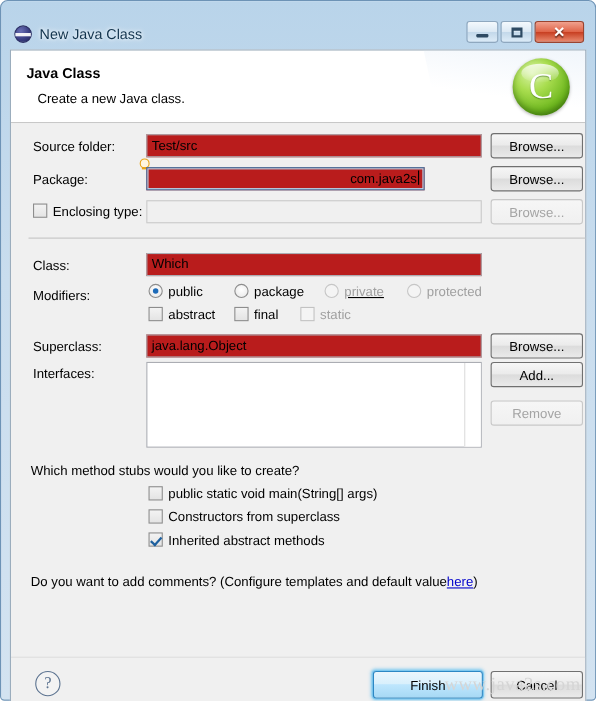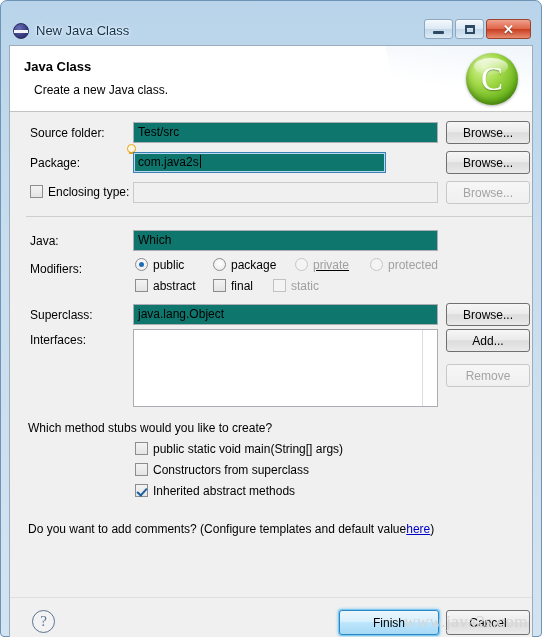--- a/index.html
+++ b/index.html
@@ -162,21 +162,21 @@
     position: relative;
     height: 533px;
     background: #f0f0f0;
   }
 
   .row { position: absolute; display: flex; align-items: center; }
   .lbl { color: #000000; font-size: 12px; white-space: nowrap; }
 
   .txt {
     height: 21px;
-    background: #0f766e;
+    background: #b91c1c;
     border: 1px solid #abadb3;
     padding: 0 4px;
     font-family: "Liberation Sans", sans-serif;
     font-size: 12px;
     color: #000000;
     line-height: 19px;
     white-space: nowrap;
     overflow: hidden;
   }
   .txt.focused {
@@ -374,34 +374,34 @@
       <div class="row" style="left:20px; top:14px;">
         <span class="lbl">Source folder:</span>
       </div>
       <div class="txt" style="position:absolute; left:123px; top:10px; width:305px;">Test/src</div>
       <div class="btn" style="position:absolute; left:436px; top:9px; width:84px;">Browse...</div>
 
       <div class="row" style="left:20px; top:44px;">
         <span class="lbl">Package:</span>
       </div>
       <div class="hint-bulb" style="left:116px; top:32px;"></div>
-      <div class="txt focused" style="position:absolute; left:123px; top:40px; width:253px;"><span>com.java2s</span><span class="caret"></span></div>
+      <div class="txt focused" style="position:absolute; left:123px; top:40px; width:253px;text-align:right;"><span>com.java2s</span><span class="caret"></span></div>
       <div class="btn" style="position:absolute; left:436px; top:39px; width:84px;">Browse...</div>
 
       <div class="ctl" style="position:absolute; left:20px; top:73px;">
         <span class="cb"></span>
         <span class="ctl-label">Enclosing type:</span>
       </div>
       <div class="txt disabled" style="position:absolute; left:123px; top:70px; width:305px;"></div>
       <div class="btn disabled" style="position:absolute; left:436px; top:69px; width:84px;">Browse...</div>
 
       <div class="sep" style="left:16px; top:104px; width:508px;"></div>
 
       <div class="row" style="left:20px; top:122px;">
-        <span class="lbl">Java:</span>
+        <span class="lbl">Class:</span>
       </div>
       <div class="txt" style="position:absolute; left:123px; top:118px; width:305px;">Which</div>
 
       <div class="row" style="left:20px; top:150px;">
         <span class="lbl">Modifiers:</span>
       </div>
       <div class="ctl" style="position:absolute; left:125px; top:146px;">
         <span class="rb selected"></span>
         <span class="ctl-label">public</span>
       </div>

